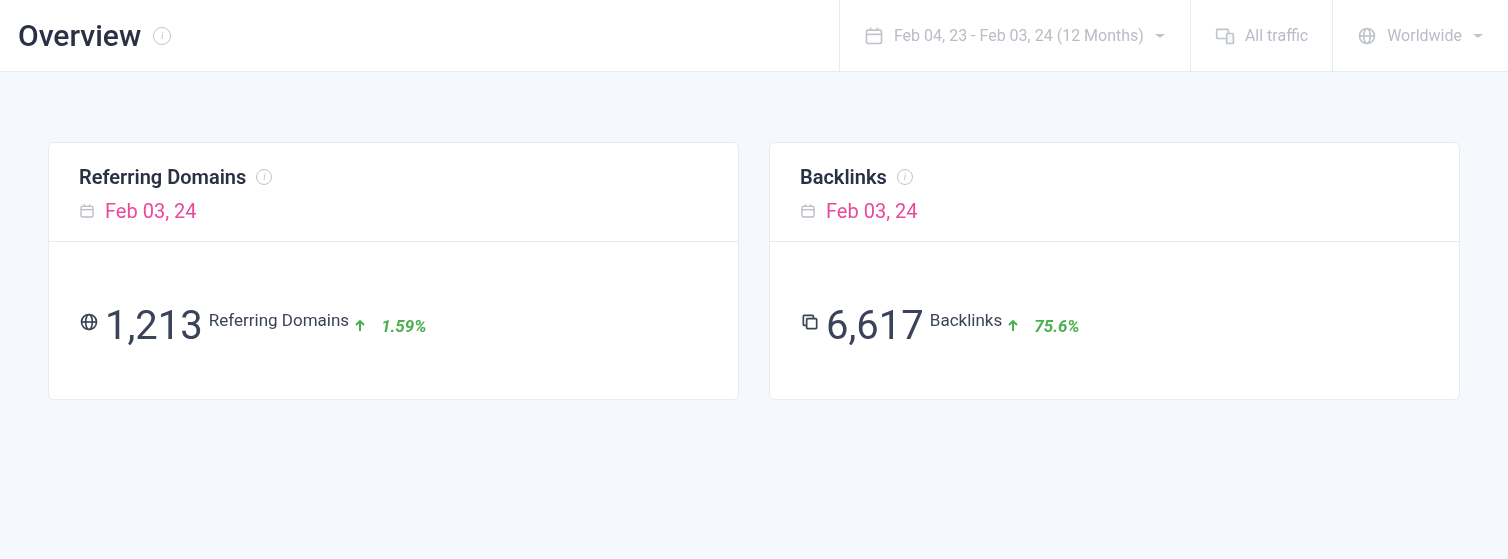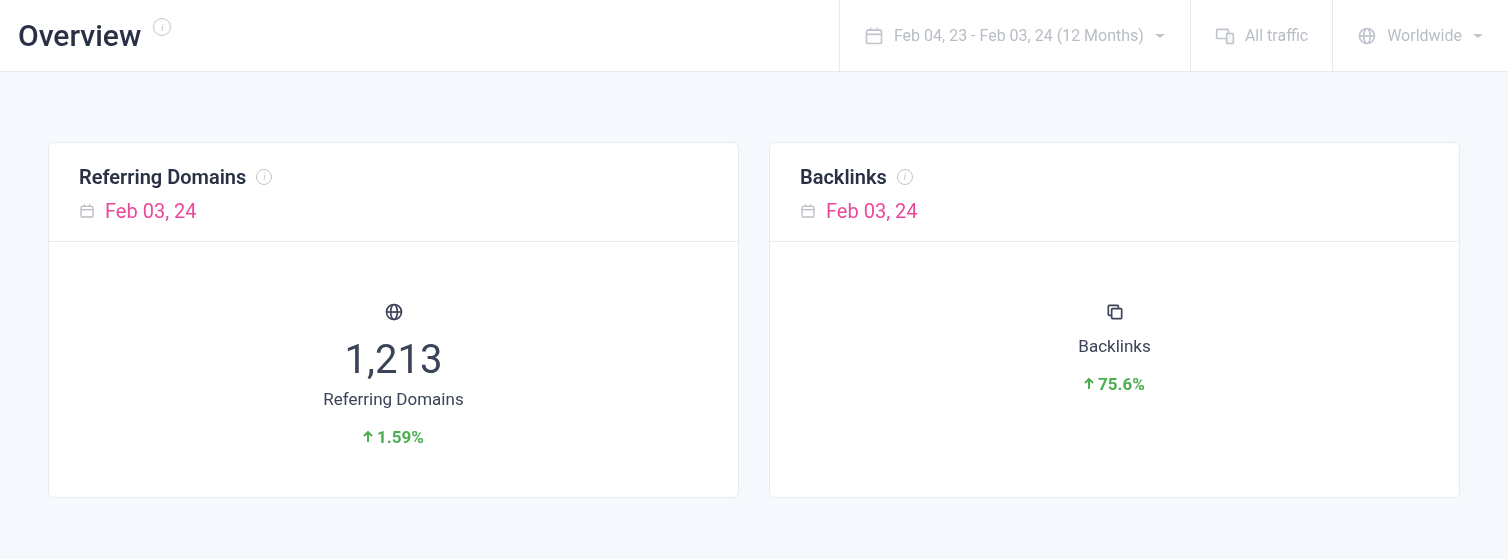--- a/index.html
+++ b/index.html
@@ -13,21 +13,21 @@
     .header {
       background: #ffffff;
       height: 72px;
       border-bottom: 1px solid #e8eaed;
       display: flex;
       align-items: center;
       justify-content: space-between;
     }
     .header-left {
       display: flex;
-      align-items: flex-start;
+      align-items: center;
       gap: 12px;
       padding-left: 18px;
     }
     .page-title {
       font-size: 30px;
       font-weight: 500;
       color: #2a3144;
     }
     .header-right {
       display: flex;
@@ -87,44 +87,45 @@
       align-items: center;
       gap: 10px;
     }
     .card-date {
       font-size: 20px;
       color: #ec4899;
     }
     .card-body {
       padding: 60px 30px 50px 30px;
       display: flex;
-      flex-direction: column;
+      flex-direction: row;
       align-items: center;
       gap: 6px;
     }
     .metric-icon {
       margin-bottom: 4px;
     }
     .metric-number {
       font-size: 40px;
       font-weight: 400;
       color: #3a4358;
     }
     .metric-label {
       font-size: 17px;
       color: #3a4358;
       margin-bottom: 12px;
     }
     .metric-change {
       display: flex;
       align-items: center;
-      gap: 4px;
+      gap: 16px;
       font-size: 17px;
       font-weight: 700;
       color: #4caf50;
+      font-style: italic;
     }
     .info-icon {
       width: 16px;
       height: 16px;
       border: 1.5px solid #c0c4cc;
       border-radius: 50%;
       display: inline-flex;
       align-items: center;
       justify-content: center;
       flex-shrink: 0;
@@ -241,20 +242,21 @@
         <span class="card-date">Feb 03, 24</span>
       </div>
     </div>
     <div class="card-body">
       <div class="metric-icon">
         <svg width="20" height="20" viewBox="0 0 24 24" fill="none" stroke="#3a4358" stroke-width="2">
           <rect x="8" y="8" width="12" height="12" rx="1"></rect>
           <path d="M16 8 V5 a1 1 0 0 0 -1 -1 H5 a1 1 0 0 0 -1 1 v10 a1 1 0 0 0 1 1 h3"></path>
         </svg>
       </div>
+      <div class="metric-number">6,617</div>
       <div class="metric-label">Backlinks</div>
       <div class="metric-change">
         <svg width="10" height="12" viewBox="0 0 10 12" fill="none" stroke="#4caf50" stroke-width="2">
           <line x1="5" y1="11" x2="5" y2="1"></line>
           <polyline points="1,5 5,1 9,5"></polyline>
         </svg>
         <span>75.6%</span>
       </div>
     </div>
   </div>

